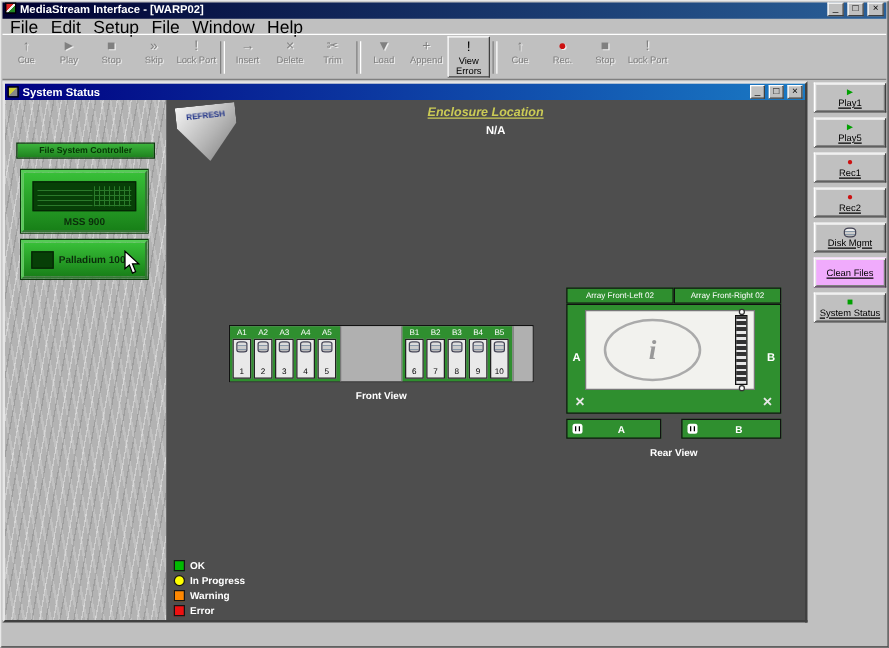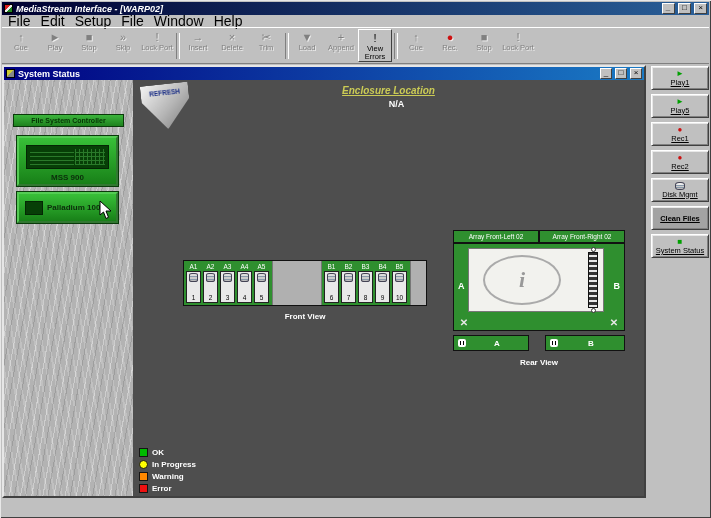--- a/index.html
+++ b/index.html
@@ -5,21 +5,21 @@
   * { margin:0; padding:0; box-sizing:border-box; }
   html,body { background:#808080; }
   body { font-family:"Liberation Sans", sans-serif; }
 
   .app { position:relative; width:711px; height:518px; background:#c0c0c0;
     box-shadow: inset 1px 1px 0 #e8e8e8, inset -1px -1px 0 #404040;
     padding:2px; display:flex; flex-direction:column; overflow:hidden; }
 
   
   .titlebar { flex:0 0 13px; background:linear-gradient(90deg,#000030,#2a6099);
-    display:flex; align-items:center; gap:3px; padding:0 2px;font-style:italic; }
+    display:flex; gap:3px; padding:0 2px; }
   .app-icon { width:9px; height:9px; background:linear-gradient(135deg,#d22 0 40%,#eee 40% 60%,#282 60%); border:1px solid #000; }
   .titlebar .title { color:#fff; font-size:9px; font-weight:bold; flex:1; white-space:nowrap; overflow:hidden; }
   .win-btn { width:13px; height:11px; background:#c0c0c0; border:1px solid;
     border-color:#fff #404040 #404040 #fff; font-size:8px; line-height:8px;
     text-align:center; color:#000; cursor:default; }
 
   
   .menubar { flex:0 0 12px; display:flex; align-items:center; font-size:14px; padding-left:1px; }
   .menu-item { padding:0 5px; line-height:12px; }
 
@@ -433,21 +433,21 @@
         <span class="lbl">Rec1</span>
       </div>
       <div class="side-btn">
         <span class="icn" style="color: rgb(204, 17, 17);">●</span>
         <span class="lbl">Rec2</span>
       </div>
       <div class="side-btn">
         <span class="mini-disk"></span>
         <span class="lbl">Disk Mgmt</span>
       </div>
-      <div class="side-btn" style="background-color: #a3a3a3; font-weight: bold;">
+      <div class="side-btn" style="background-color: #f0abfc;">
         <span class="lbl">Clean Files</span>
       </div>
       <div class="side-btn">
         <span class="icn" style="color: rgb(0, 160, 0);">■</span>
         <span class="lbl">System Status</span>
       </div>
     </div>
 
   </div>
 

